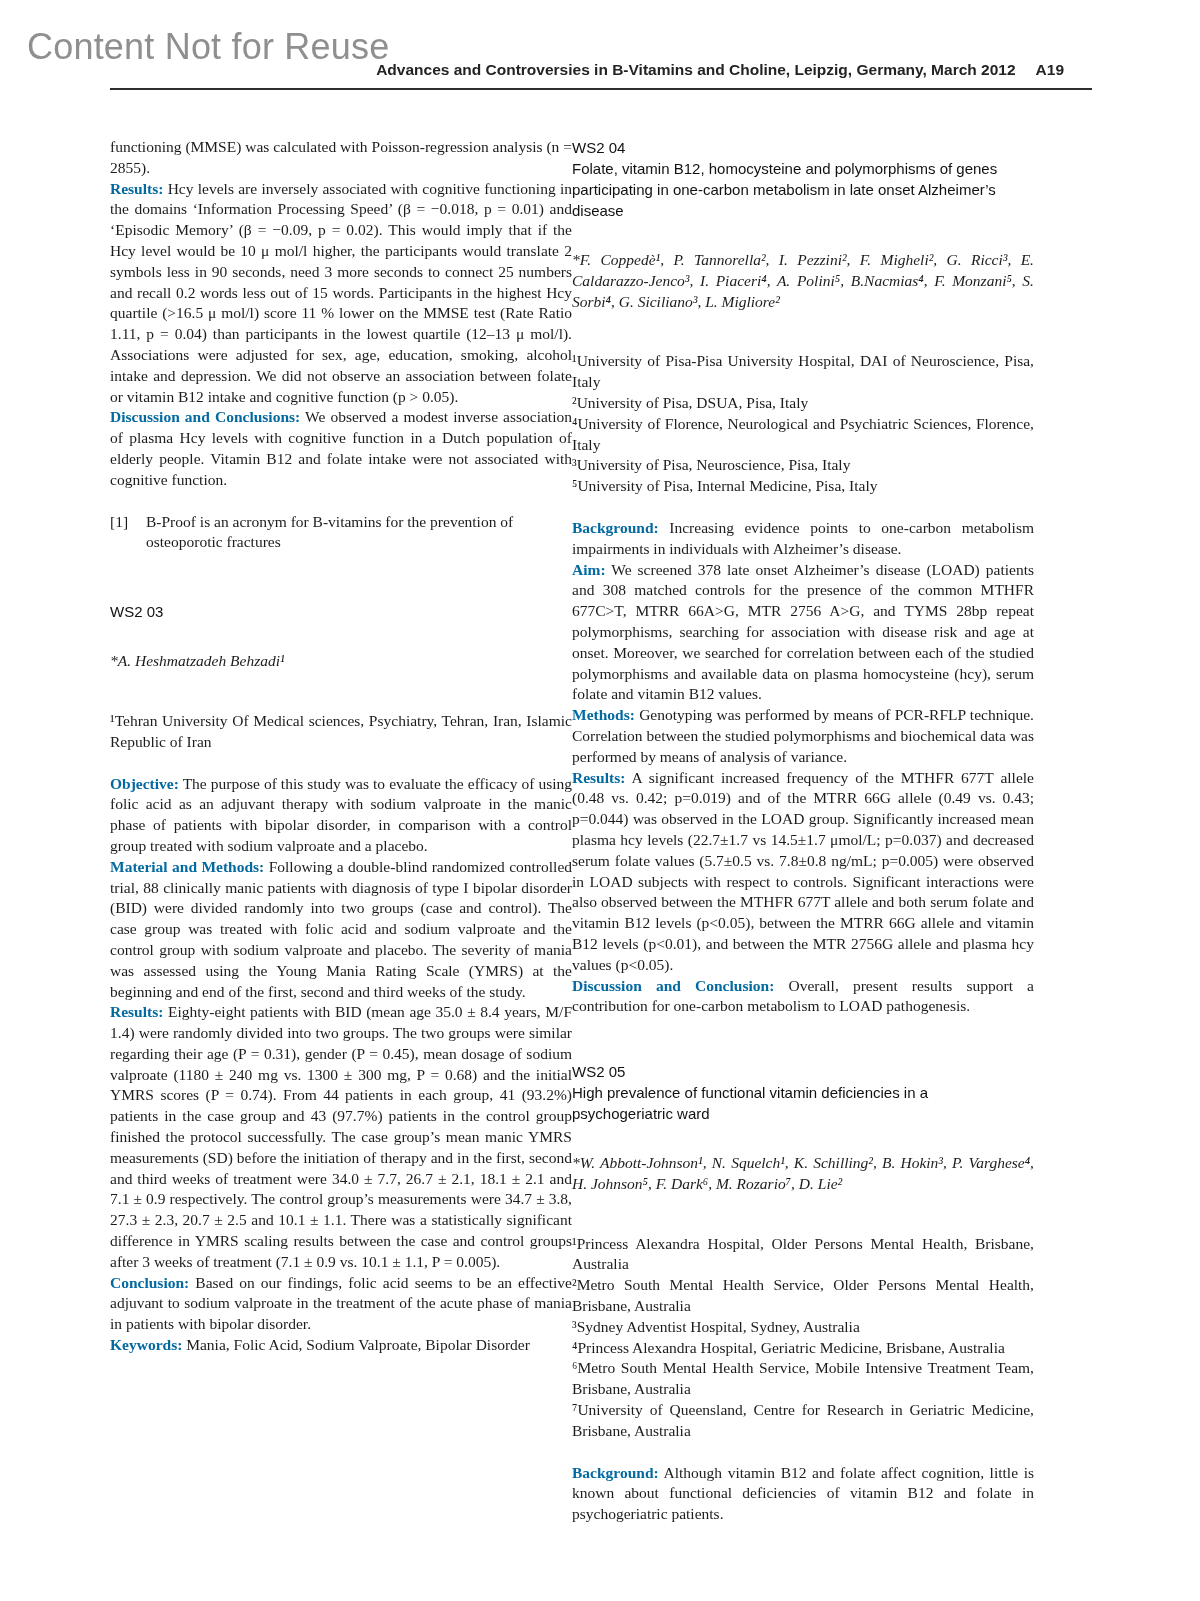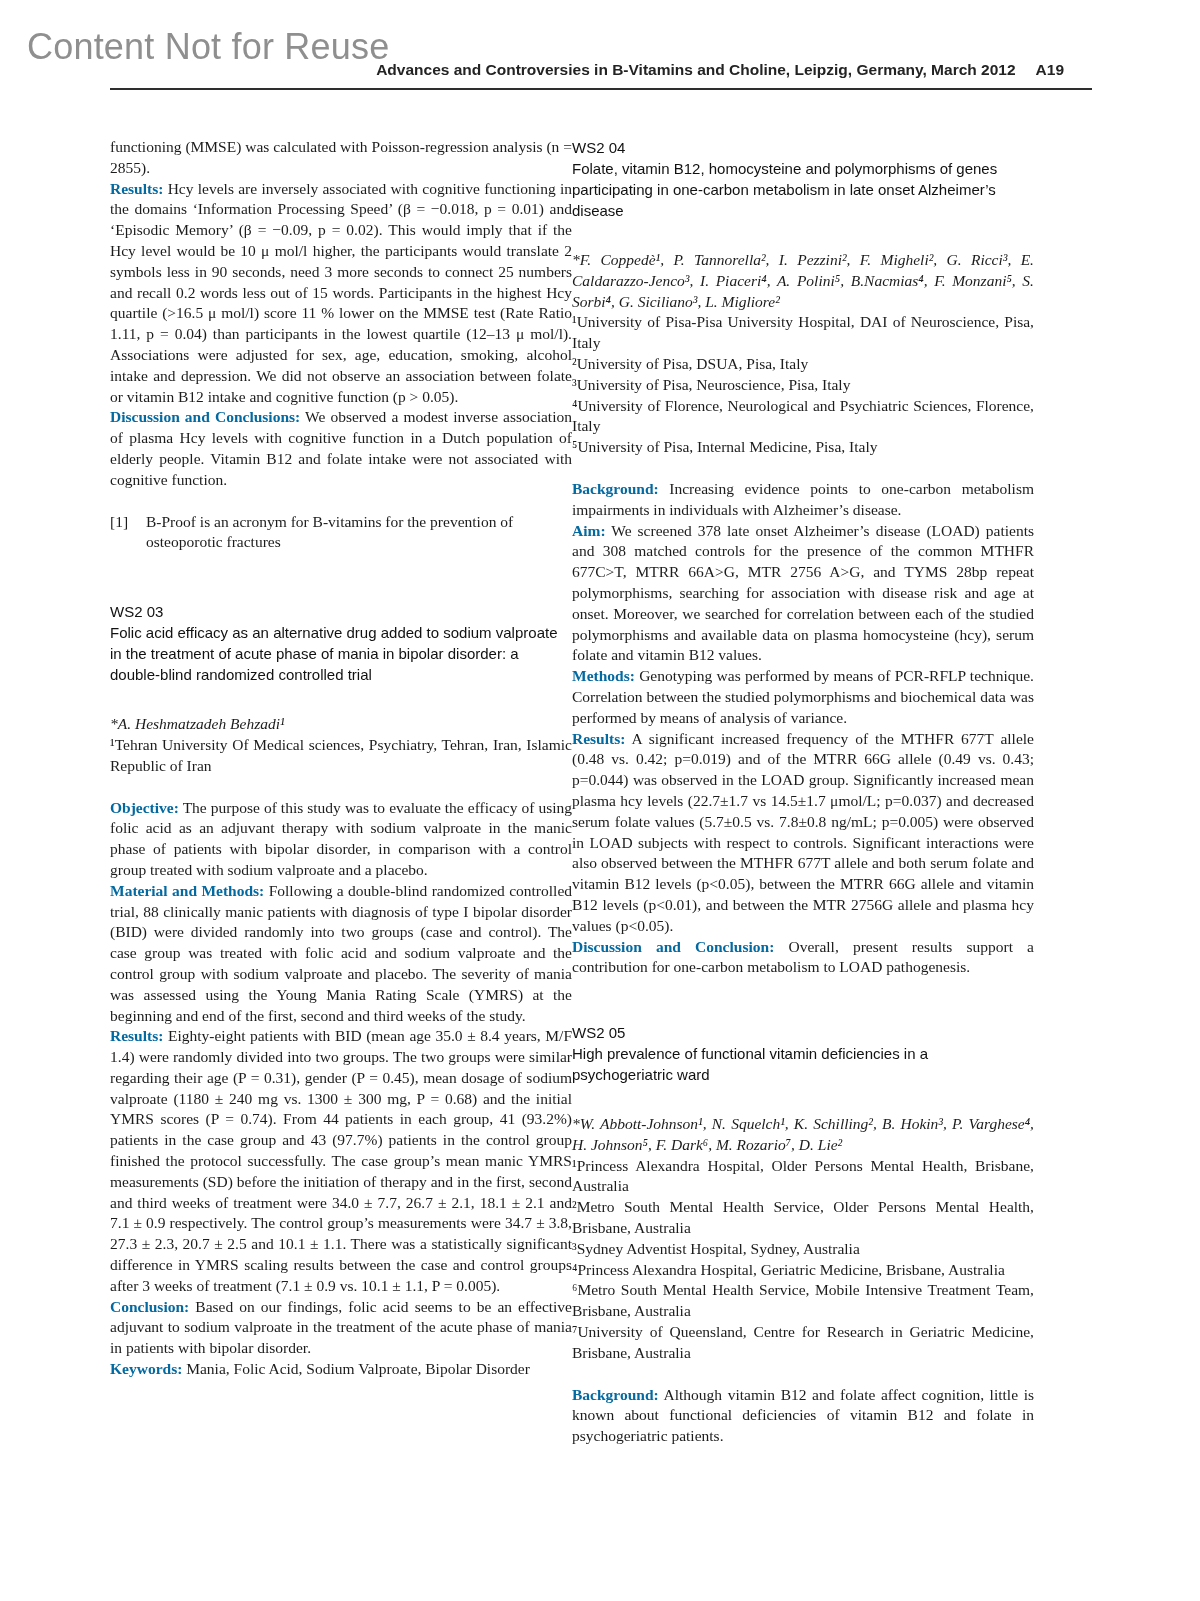--- a/index.html
+++ b/index.html
@@ -61,21 +61,21 @@
   .abs-title { margin-bottom:21px; max-width:450px; }
 
   .authors {
     font-style:italic; font-size:15.5px; line-height:20.8px;
     text-align:justify;
     margin-top:29px;
   }
   .affil {
     font-size:15.5px; line-height:20.8px; text-align:justify;
   }
-  .affil-group { margin-bottom:21px; }
+  .affil-group { margin-bottom:21px;margin-top:39px; }
   .authors-gap { margin-bottom:0; }
   .abs-body { display:block; }
 </style>
 </head>
 <body>
 
 <div class="page">
 
   <div class="watermark">Content Not for Reuse</div>
 
@@ -92,21 +92,20 @@
       <p class="body">functioning (MMSE) was calculated with Poisson-regression analysis (n = 2855).</p>
 
       <p class="body"><b class="plabel">Results:</b> <span>Hcy levels are inversely associated with cognitive functioning in the domains ‘Information Processing Speed’ (β = −0.018, p = 0.01) and ‘Episodic Memory’ (β = −0.09, p = 0.02). This would imply that if the Hcy level would be 10 μ mol/l higher, the participants would translate 2 symbols less in 90 seconds, need 3 more seconds to connect 25 numbers and recall 0.2 words less out of 15 words. Participants in the highest Hcy quartile (&gt;16.5 μ mol/l) score 11 % lower on the MMSE test (Rate Ratio 1.11, p = 0.04) than participants in the lowest quartile (12–13 μ mol/l). Associations were adjusted for sex, age, education, smoking, alcohol intake and depression. We did not observe an association between folate or vitamin B12 intake and cognitive function (p &gt; 0.05).</span></p>
 
       <p class="body"><b class="plabel">Discussion and Conclusions:</b> <span>We observed a modest inverse association of plasma Hcy levels with cognitive function in a Dutch population of elderly people. Vitamin B12 and folate intake were not associated with cognitive function.</span></p>
 
       <p class="footnote"><span class="fn-marker">[1]</span><span>B-Proof is an acronym for B-vitamins for the prevention of osteoporotic fractures</span></p>
 
       <section class="abstract-block mt-section">
         <h3 class="abs-code">WS2 03</h3>
-        <h4 class="abs-title">Folic acid efficacy as an alternative drug added to sodium valproate in the treatment of acute phase of mania in bipolar disorder: a double-blind randomized controlled trial</h4>
 
         <p class="authors authors-gap">*A. Heshmatzadeh Behzadi¹</p>
         <div class="affil-group">
           <p class="affil">¹Tehran University Of Medical sciences, Psychiatry, Tehran, Iran, Islamic Republic of Iran</p>
         </div>
 
         <div class="abs-body">
           <p class="body"><b class="plabel">Objective:</b> <span>The purpose of this study was to evaluate the efficacy of using folic acid as an adjuvant therapy with sodium valproate in the manic phase of patients with bipolar disorder, in comparison with a control group treated with sodium valproate and a placebo.</span></p>
           <p class="body"><b class="plabel">Material and Methods:</b> <span>Following a double-blind randomized controlled trial, 88 clinically manic patients with diagnosis of type I bipolar disorder (BID) were divided randomly into two groups (case and control). The case group was treated with folic acid and sodium valproate and the control group with sodium valproate and placebo. The severity of mania was assessed using the Young Mania Rating Scale (YMRS) at the beginning and end of the first, second and third weeks of the study.</span></p>
           <p class="body"><b class="plabel">Results:</b> <span>Eighty-eight patients with BID (mean age 35.0 ± 8.4 years, M/F 1.4) were randomly divided into two groups. The two groups were similar regarding their age (P = 0.31), gender (P = 0.45), mean dosage of sodium valproate (1180 ± 240 mg vs. 1300 ± 300 mg, P = 0.68) and the initial YMRS scores (P = 0.74). From 44 patients in each group, 41 (93.2%) patients in the case group and 43 (97.7%) patients in the control group finished the protocol successfully. The case group’s mean manic YMRS measurements (SD) before the initiation of therapy and in the first, second and third weeks of treatment were 34.0 ± 7.7, 26.7 ± 2.1, 18.1 ± 2.1 and 7.1 ± 0.9 respectively. The control group’s measurements were 34.7 ± 3.8, 27.3 ± 2.3, 20.7 ± 2.5 and 10.1 ± 1.1. There was a statistically significant difference in YMRS scaling results between the case and control groups after 3 weeks of treatment (7.1 ± 0.9 vs. 10.1 ± 1.1, P = 0.005).</span></p>
@@ -120,22 +119,22 @@
     <div class="col">
 
       <section class="abstract-block">
         <h3 class="abs-code">WS2 04</h3>
         <h4 class="abs-title">Folate, vitamin B12, homocysteine and polymorphisms of genes participating in one-carbon metabolism in late onset Alzheimer’s disease</h4>
 
         <p class="authors authors-gap">*F. Coppedè¹, P. Tannorella², I. Pezzini², F. Migheli², G. Ricci³, E. Caldarazzo-Jenco³, I. Piaceri⁴, A. Polini⁵, B.Nacmias⁴, F. Monzani⁵, S. Sorbi⁴, G. Siciliano³, L. Migliore²</p>
         <div class="affil-group">
           <p class="affil">¹University of Pisa-Pisa University Hospital, DAI of Neuroscience, Pisa, Italy</p>
           <p class="affil">²University of Pisa, DSUA, Pisa, Italy</p>
+          <p class="affil">⁴University of Florence, Neurological and Psychiatric Sciences, Florence, Italy</p>
           <p class="affil">³University of Pisa, Neuroscience, Pisa, Italy</p>
-          <p class="affil">⁴University of Florence, Neurological and Psychiatric Sciences, Florence, Italy</p>
           <p class="affil">⁵University of Pisa, Internal Medicine, Pisa, Italy</p>
         </div>
 
         <div class="abs-body">
           <p class="body"><b class="plabel">Background:</b> <span>Increasing evidence points to one-carbon metabolism impairments in individuals with Alzheimer’s disease.</span></p>
           <p class="body"><b class="plabel">Aim:</b> <span>We screened 378 late onset Alzheimer’s disease (LOAD) patients and 308 matched controls for the presence of the common MTHFR 677C&gt;T, MTRR 66A&gt;G, MTR 2756 A&gt;G, and TYMS 28bp repeat polymorphisms, searching for association with disease risk and age at onset. Moreover, we searched for correlation between each of the studied polymorphisms and available data on plasma homocysteine (hcy), serum folate and vitamin B12 values.</span></p>
           <p class="body"><b class="plabel">Methods:</b> <span>Genotyping was performed by means of PCR-RFLP technique. Correlation between the studied polymorphisms and biochemical data was performed by means of analysis of variance.</span></p>
           <p class="body"><b class="plabel">Results:</b> <span>A significant increased frequency of the MTHFR 677T allele (0.48 vs. 0.42; p=0.019) and of the MTRR 66G allele (0.49 vs. 0.43; p=0.044) was observed in the LOAD group. Significantly increased mean plasma hcy levels (22.7±1.7 vs 14.5±1.7 μmol/L; p=0.037) and decreased serum folate values (5.7±0.5 vs. 7.8±0.8 ng/mL; p=0.005) were observed in LOAD subjects with respect to controls. Significant interactions were also observed between the MTHFR 677T allele and both serum folate and vitamin B12 levels (p&lt;0.05), between the MTRR 66G allele and vitamin B12 levels (p&lt;0.01), and between the MTR 2756G allele and plasma hcy values (p&lt;0.05).</span></p>
           <p class="body"><b class="plabel">Discussion and Conclusion:</b> <span>Overall, present results support a contribution for one-carbon metabolism to LOAD pathogenesis.</span></p>
         </div>

